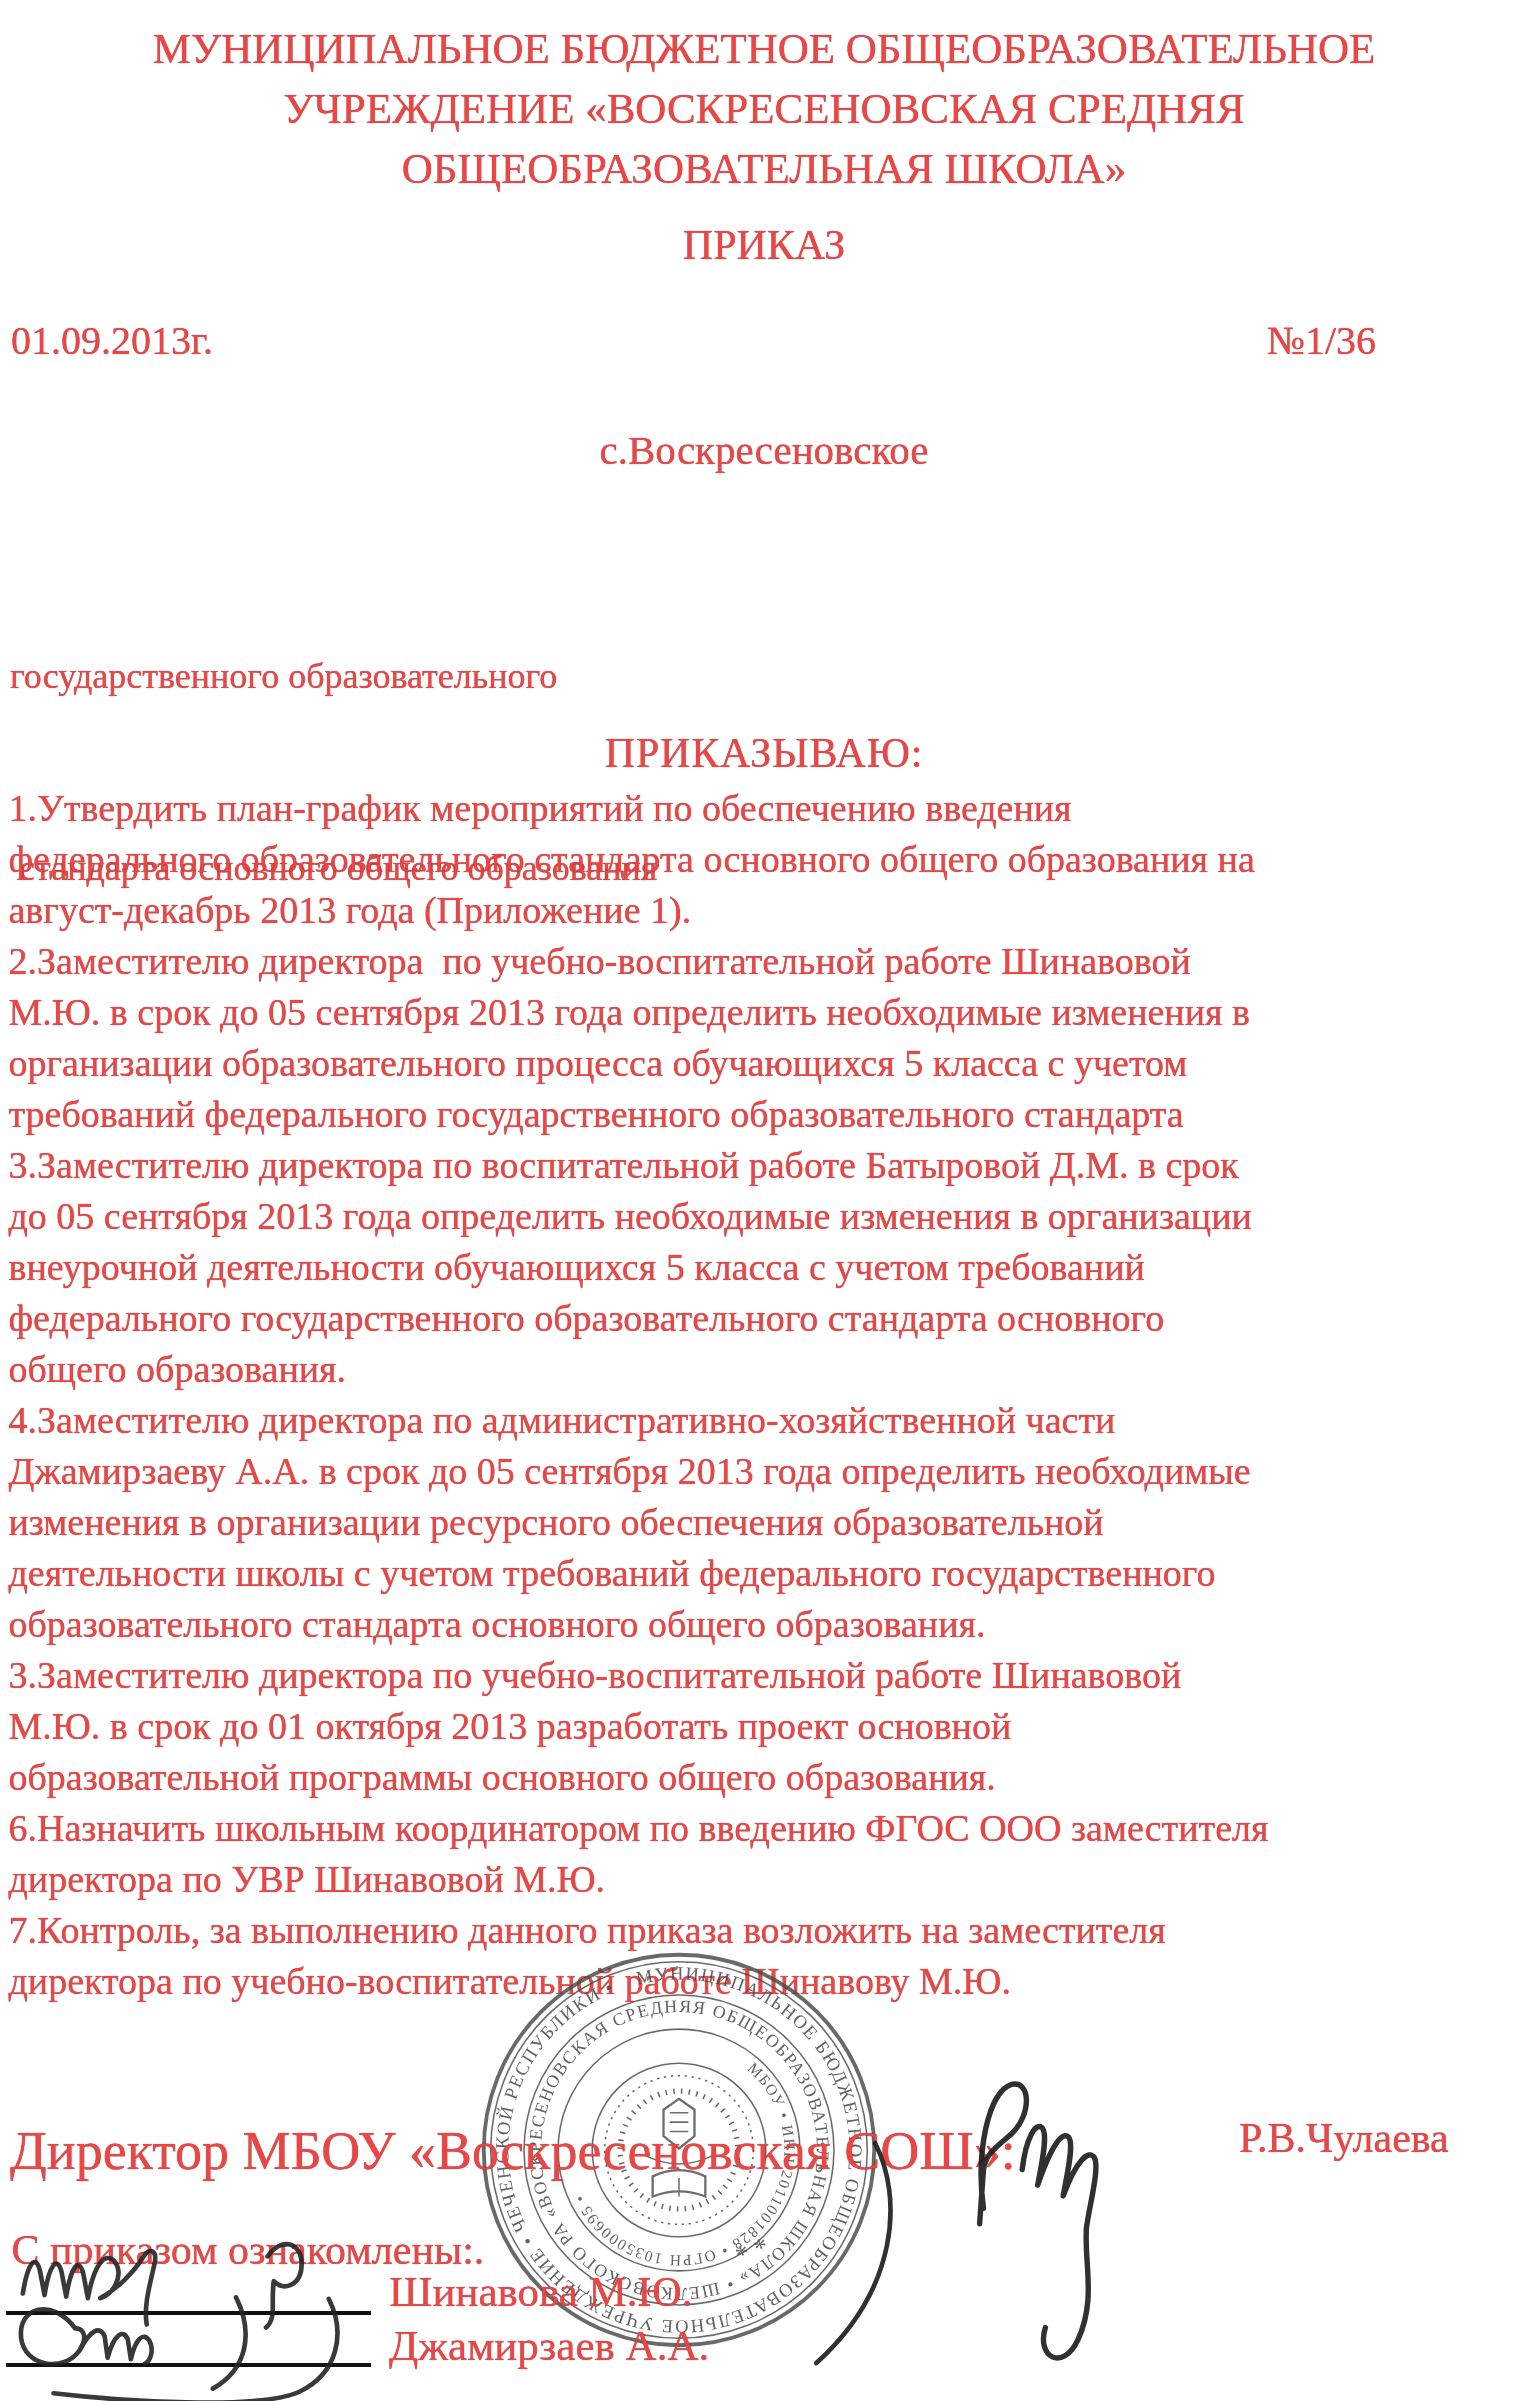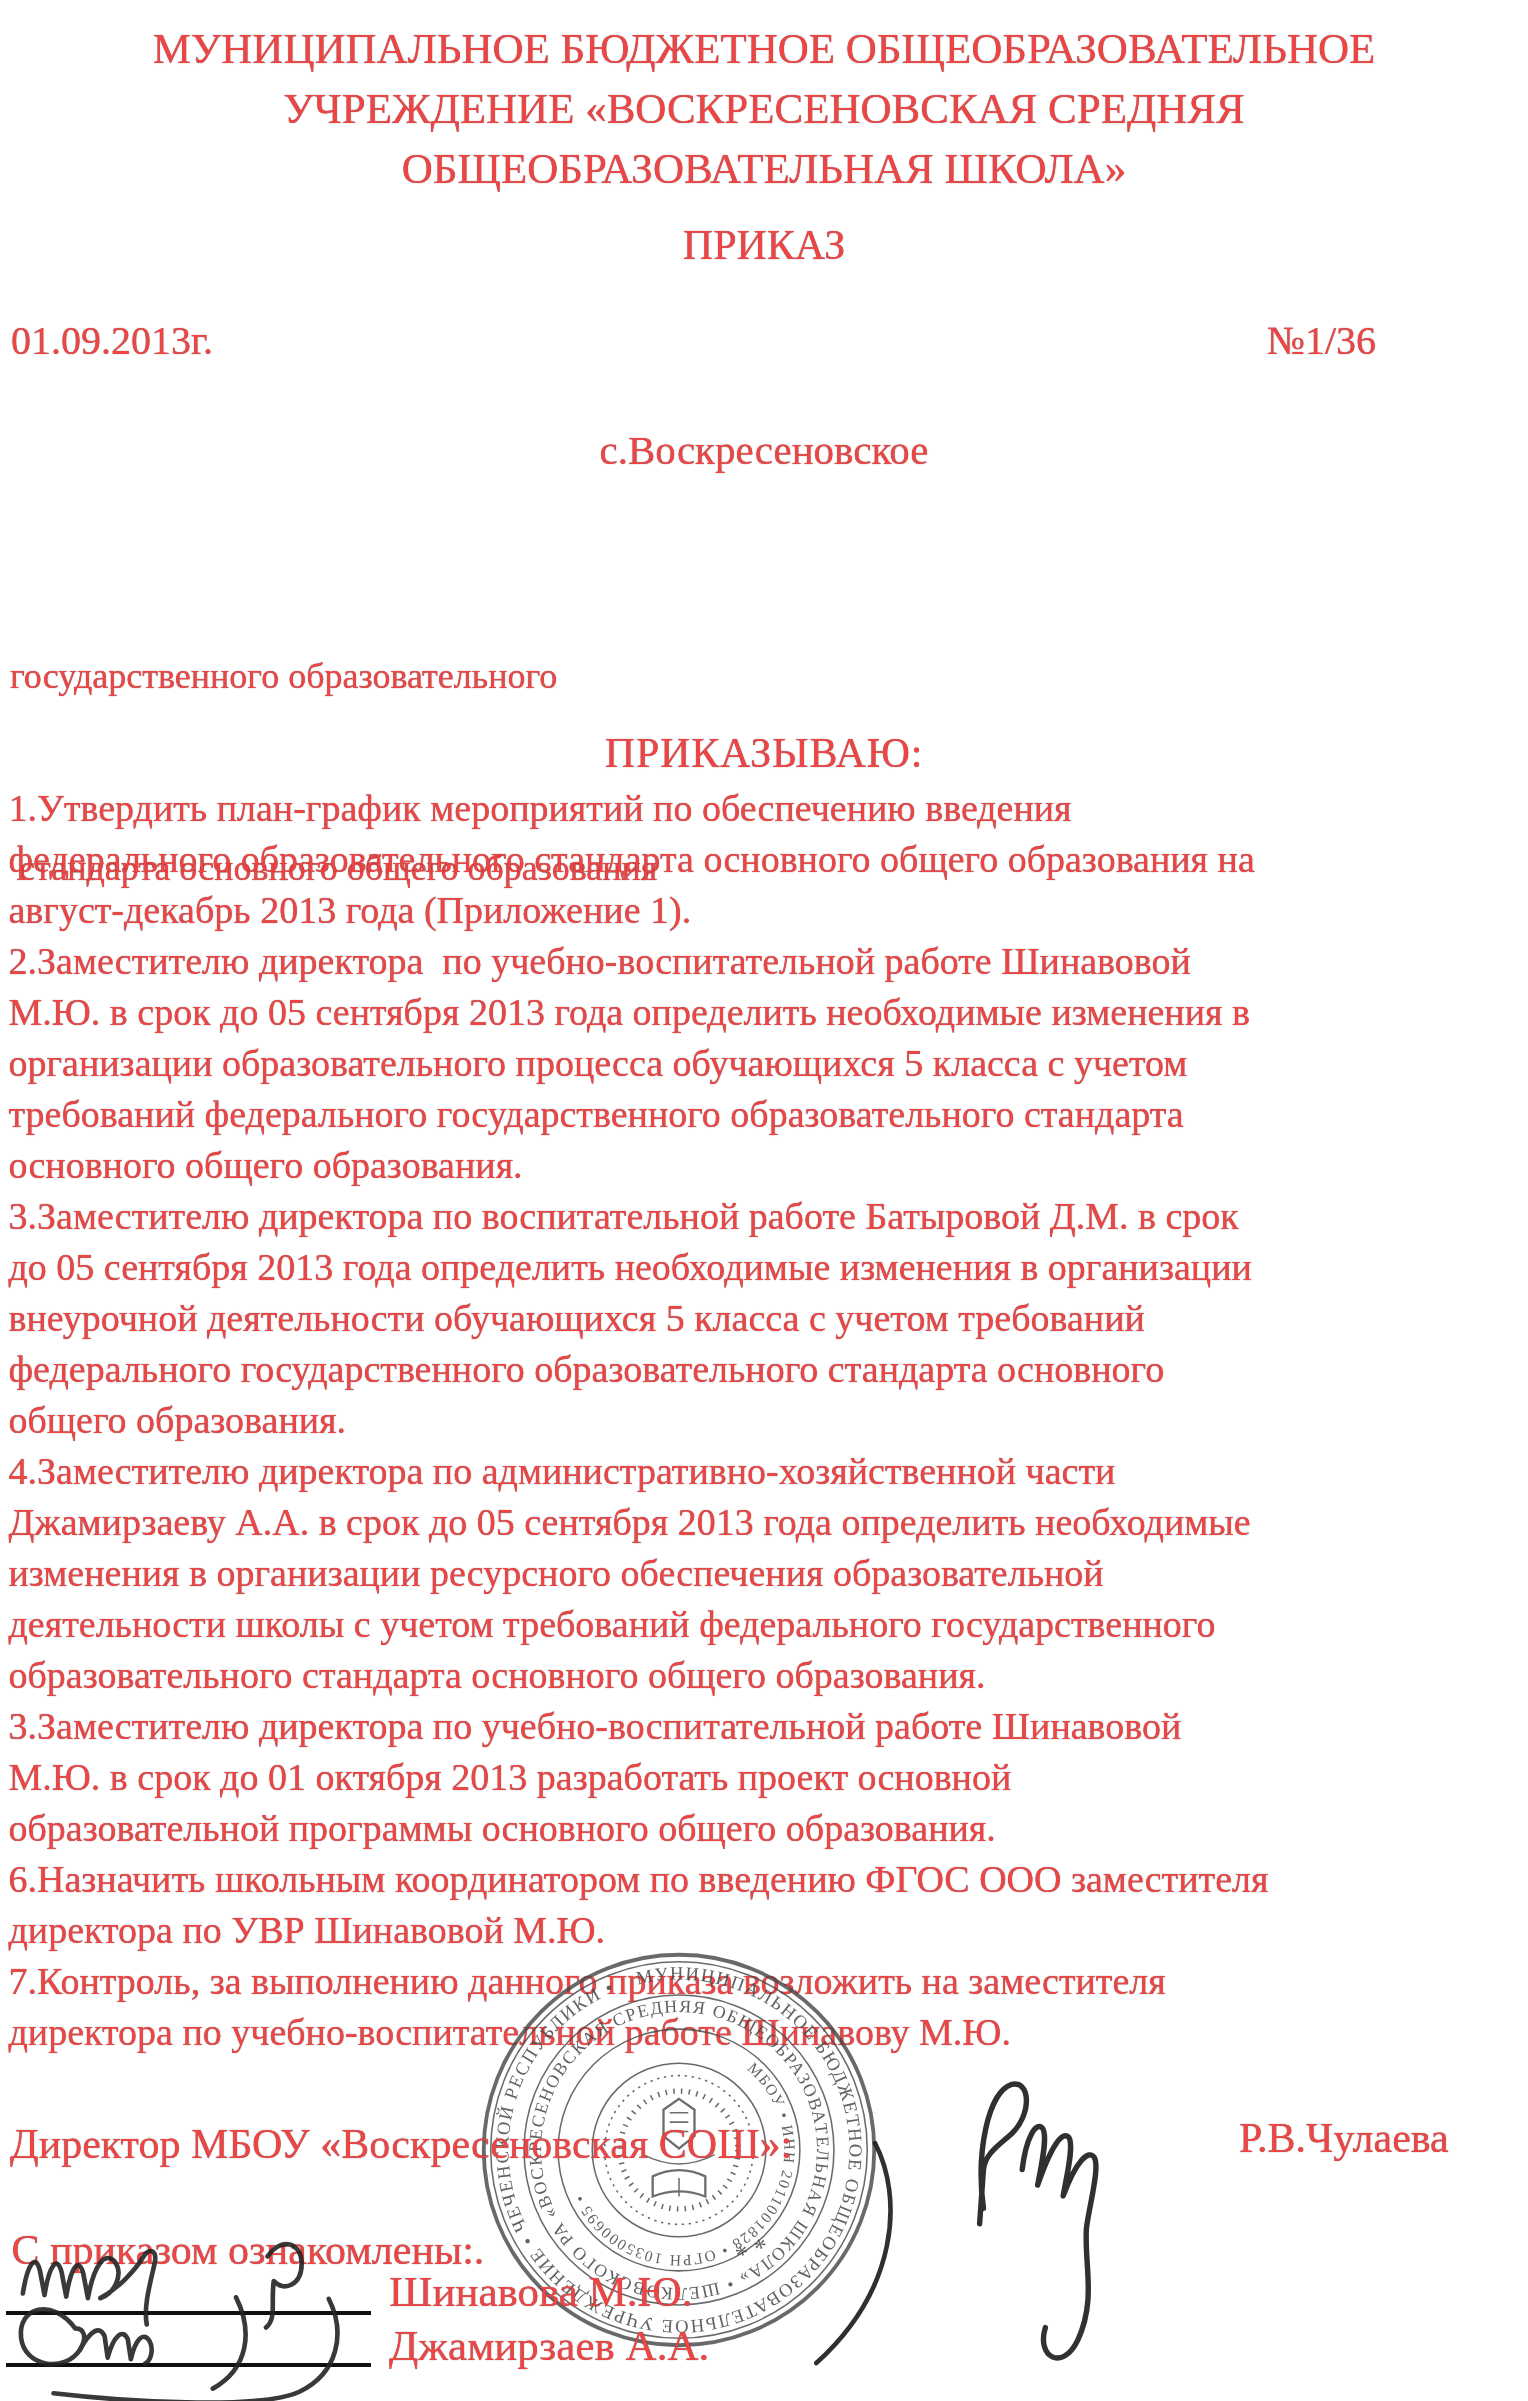--- a/index.html
+++ b/index.html
@@ -17,21 +17,21 @@
   .org{top:18.6px;font-size:43px;line-height:60px;letter-spacing:0px;}
   .doctype{top:221px;font-size:42px;}
   .daterow{top:317px;left:0;width:100%;font-size:40px;}
   .daterow .date{position:absolute;left:11px;top:0;}
   .daterow .num{position:absolute;right:152px;top:0;margin-left:12px;}
   .place{top:426px;font-size:41px;}
   .subject{top:516px;left:10px;font-size:36px;line-height:64px;white-space:pre;}
   .resolve{top:729px;font-size:42px;letter-spacing:0.8px;}
   .orderbody{top:783px;left:8.5px;right:15.5px;font-size:38px;line-height:51px;}
   .orderbody .line{white-space:pre;}
-  .dirlabel{top:2120px;left:10px;font-size:42px;}
+  .dirlabel{top:2120px;left:10px;font-size:54px;}
   .dirname{top:2114px;left:1239px;font-size:42px;}
   .ackhead{top:2226px;left:11.6px;font-size:42px;}
   .signline{height:3.9px;background:#101010;width:365px;left:6.2px;}
   .signline.l1{top:2311px;}
   .signline.l2{top:2363px;}
   .signer{left:389px;font-size:43px;}
   .signer.s1{top:2267px;}
   .signer.s2{top:2321px;}
   svg text{font-family:"Liberation Serif", serif;}
 </style>
@@ -63,21 +63,20 @@
   <div class="abs center resolve ink">ПРИКАЗЫВАЮ:</div>
 
   <div class="abs orderbody ink">
     <div class="line">1.Утвердить план-график мероприятий по обеспечению введения</div>
     <div class="line">федерального образовательного стандарта основного общего образования на</div>
     <div class="line">август-декабрь 2013 года (Приложение 1).</div>
     <div class="line">2.Заместителю директора  по учебно-воспитательной работе Шинавовой</div>
     <div class="line">М.Ю. в срок до 05 сентября 2013 года определить необходимые изменения в</div>
     <div class="line">организации образовательного процесса обучающихся 5 класса с учетом</div>
     <div class="line">требований федерального государственного образовательного стандарта</div>
-    <div class="line">основного общего образования.</div>
     <div class="line">3.Заместителю директора по воспитательной работе Батыровой Д.М. в срок</div>
     <div class="line">до 05 сентября 2013 года определить необходимые изменения в организации</div>
     <div class="line">внеурочной деятельности обучающихся 5 класса с учетом требований</div>
     <div class="line">федерального государственного образовательного стандарта основного</div>
     <div class="line">общего образования.</div>
     <div class="line">4.Заместителю директора по административно-хозяйственной части</div>
     <div class="line">Джамирзаеву А.А. в срок до 05 сентября 2013 года определить необходимые</div>
     <div class="line">изменения в организации ресурсного обеспечения образовательной</div>
     <div class="line">деятельности школы с учетом требований федерального государственного</div>
     <div class="line">образовательного стандарта основного общего образования.</div>

